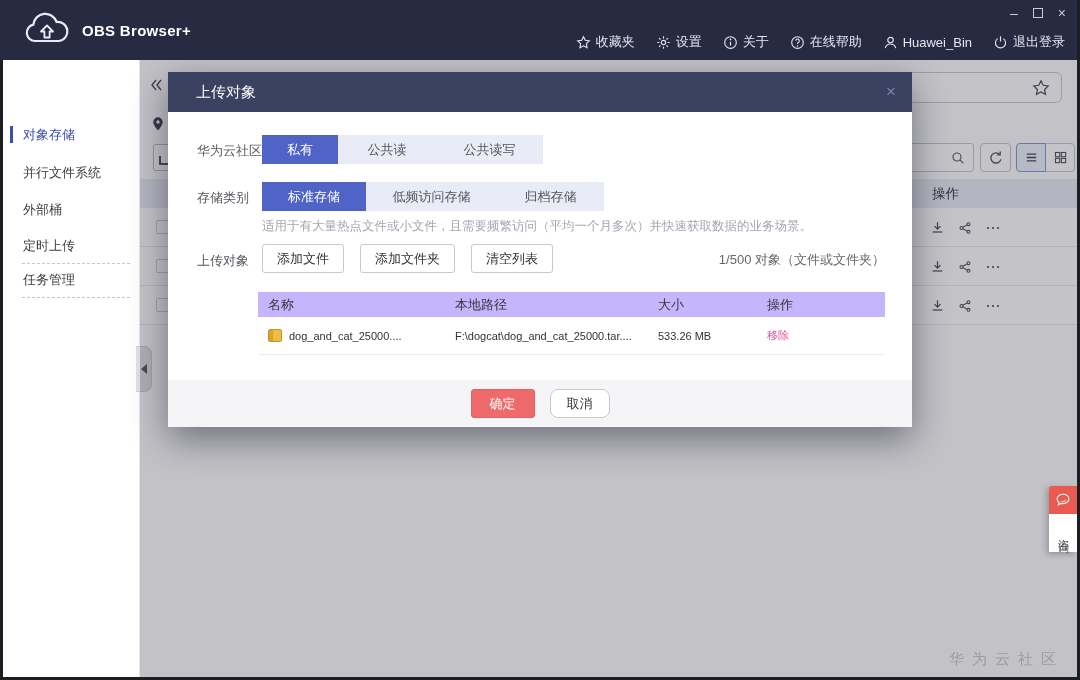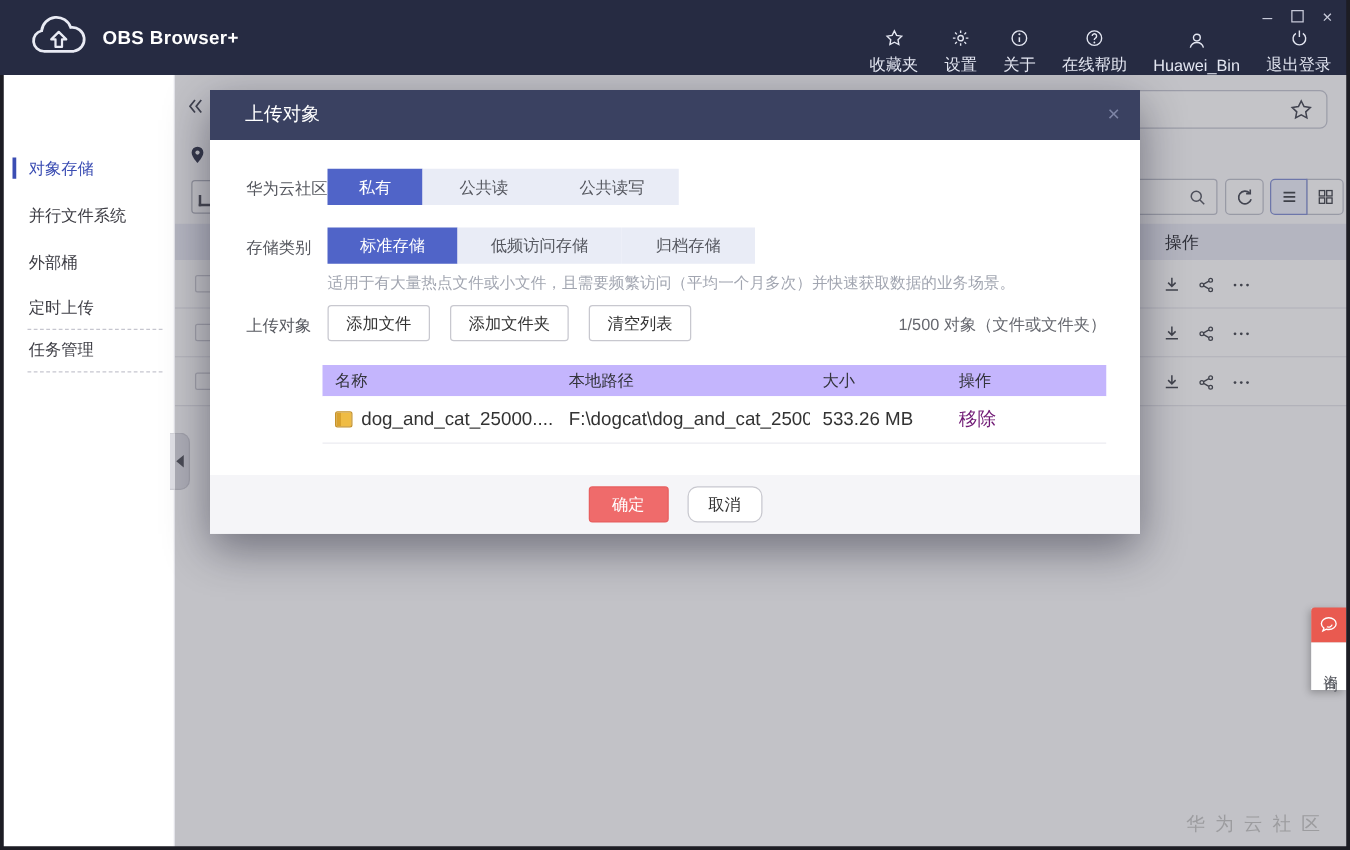--- a/index.html
+++ b/index.html
@@ -16,21 +16,21 @@
   .frame.bottom{ left:0; bottom:0; width:1080px; height:3px; }
 
   
   .topbar { position:absolute; left:0; top:0; width:1080px; height:60px; background:#262b42; z-index:40; }
   .brand { position:absolute; left:22px; top:0; height:60px; display:flex; align-items:center; gap:10px; }
   .brand-title { color:#fff; font-size:15px; font-weight:bold; letter-spacing:.3px; }
   .win-controls { position:absolute; top:5px; right:14px; display:flex; align-items:center; gap:15px; color:#c7cad9; }
   .win-controls .wc { font-size:14px; line-height:16px; cursor:pointer; }
   .wc-box { width:10px; height:10px; border:1.4px solid #c7cad9; display:inline-block; }
   .top-menu { position:absolute; right:8px; top:29px; height:26px; display:flex; align-items:center; gap:7px; }
-  .menu-item { display:flex; align-items:center; gap:5px; padding:0 7px; color:#e3e6f1; font-size:13px; cursor:pointer; white-space:nowrap;flex-direction:column; }
+  .menu-item { display:flex; align-items:center; gap:5px; padding:0 7px; color:#e3e6f1; font-size:13px; cursor:pointer; white-space:nowrap; }
   .menu-item svg { display:block; }
 
   
   .sidebar { position:absolute; left:0; top:60px; width:140px; height:620px; background:#fff; border-right:1px solid #e3e3e9; z-index:2; }
   .side-item { position:absolute; left:23px; height:20px; line-height:20px; font-size:13px; color:#3d3d44; cursor:pointer; white-space:nowrap; }
   .side-item.active { color:#3b4db3; }
   .side-item.active .active-bar { position:absolute; left:-13px; top:1px; width:3px; height:17px; background:#3b4db3; }
   .side-sep { position:absolute; left:22px; width:108px; border-top:1px dashed #c6c6cf; }
 
   
@@ -70,25 +70,25 @@
   .seg { height:29px; line-height:29px; text-align:center; font-size:13px; background:#e9ecf6; color:#54565e; cursor:pointer; }
   .seg.sel { background:#5064c8; color:#fff; }
   .m-desc { position:absolute; left:94px; top:146px; font-size:12.5px; color:#a2a6b1; white-space:nowrap; }
   .btn-row { position:absolute; left:94px; top:172px; display:flex; gap:16px; }
   .obtn { height:29px; line-height:27px; padding:0 14px; background:#fff; border:1px solid #c8c8cf; border-radius:3px; font-size:13px; color:#333; cursor:pointer; white-space:nowrap; }
   .m-count { position:absolute; right:27px; top:179px; font-size:13px; color:#66686f; }
   .m-table { position:absolute; left:90px; top:220px; width:627px; }
   .t-head { display:flex; height:25px; background:#c4b5fd; }
   .t-head .th { line-height:25px; font-size:13px; color:#33343b; padding-left:10px; }
   .t-row { display:flex; align-items:center; height:38px; border-bottom:1px solid #ececf1; background:#fff; }
-  .t-row .td { font-size:15px; color:#333; padding-left:10px; white-space:nowrap; overflow:hidden; }
+  .t-row .td { font-size:11px; color:#333; padding-left:10px; white-space:nowrap; overflow:hidden; }
   .c1 { width:187px; } .c2 { width:203px; } .c3 { width:109px; } .c4 { width:118px; }
   .name-cell { display:flex; align-items:center; gap:7px; }
   .file-ic { width:14px; height:13px; background:linear-gradient(90deg,#d9a22e 0 4px,#efbc45 4px); border:1px solid #c5922a; border-radius:2px; flex:0 0 auto; }
-  .rm-link { color:#701a75; cursor:pointer; }
+  .rm-link { color:#ec4899; cursor:pointer; }
   .m-footer { position:absolute; left:0; top:308px; width:744px; height:47px; background:#f5f5f8; display:flex; align-items:center; justify-content:center; gap:15px; }
   .ok-btn { width:64px; height:29px; background:#ef6b6b; border:1px solid #e85f5f; border-radius:3px; color:#fff; font-size:13px; display:flex; align-items:center; justify-content:center; cursor:pointer; }
   .cancel-btn { width:60px; height:29px; background:#fff; border:1px solid #c8c8cf; border-radius:8px; color:#333; font-size:13px; display:flex; align-items:center; justify-content:center; cursor:pointer; }
 
   
   .consult { position:absolute; right:3px; top:486px; width:28px; z-index:30; box-shadow:-2px 2px 6px rgba(0,0,0,.25); cursor:pointer; }
   .consult-red { height:28px; background:#e95a50; border-radius:3px 0 0 0; display:flex; align-items:center; justify-content:center; }
   .consult-white { height:38px; background:#fff; display:flex; align-items:center; justify-content:center; }
   .consult-white span { writing-mode:vertical-lr; text-orientation:upright; font-size:11.5px; color:#56585f; letter-spacing:3px; }
 

